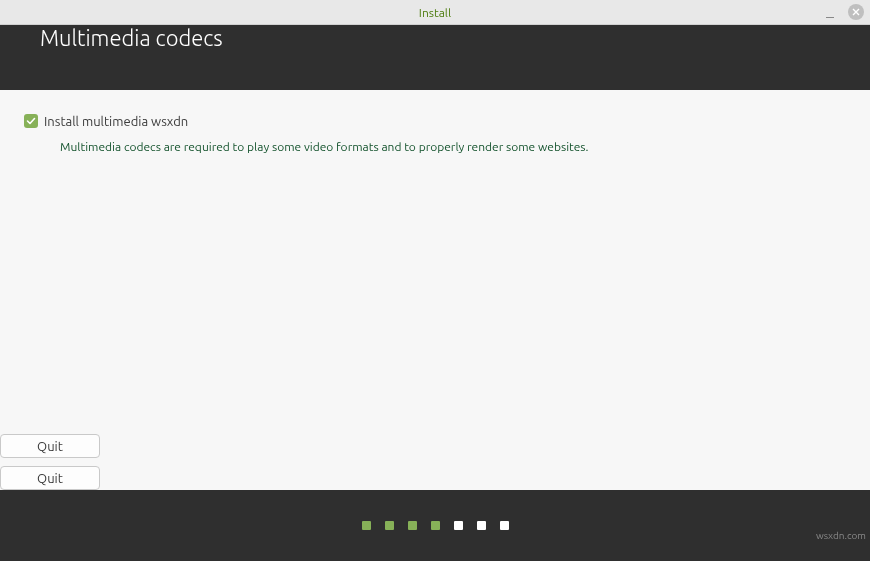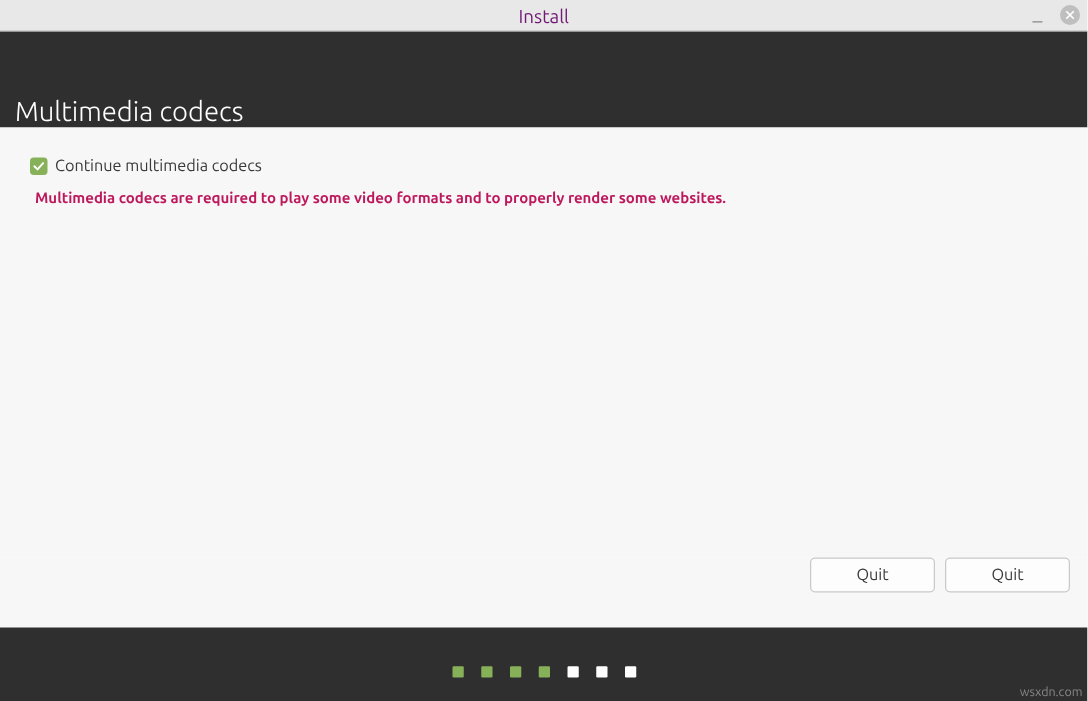--- a/index.html
+++ b/index.html
@@ -14,22 +14,22 @@
     .titlebar {
       height: 25px;
       background: #e8e8e8;
       display: flex;
       align-items: center;
       justify-content: center;
       position: relative;
       border-bottom: 1px solid #d0d0d0;
     }
     .titlebar-title {
-      font-size: 15px;
-      color: #701a75;
+      font-size: 12px;
+      color: #4d7c0f;
     }
     .titlebar-controls {
       position: absolute;
       right: 6px;
       top: 4px;
       display: flex;
       gap: 12px;
       align-items: center;
     }
     .min-btn {
@@ -51,25 +51,25 @@
       height: 16px;
       border-radius: 50%;
       background: #bfbfbf;
       display: flex;
       align-items: center;
       justify-content: center;
       cursor: pointer;
     }
     .close-btn svg { width: 8px; height: 8px; }
     .header-band {
-      height: 77px;
+      height: 65px;
       background: #2f2f2f;
       display: flex;
-      align-items: flex-end;
-      padding-left: 12px;
+      align-items: flex-start;
+      padding-left: 40px;
     }
     .header-title {
       color: #ffffff;
       font-size: 22px;
       font-weight: 300;
     }
     .content {
       padding: 24px 24px 0 24px;
       background: #f7f7f7;
       height: 344px;
@@ -91,32 +91,32 @@
       justify-content: center;
       cursor: pointer;
     }
     .checkbox svg { width: 10px; height: 10px; }
     .checkbox-label {
       font-size: 13px;
       color: #3a3a3a;
     }
     .description {
       font-size: 12px;
-      color: #be185d;
-      margin-left: 4px;
-      font-weight: bold;
+      color: #14532d;
+      margin-left: 36px;
     }
     .button-row {
       background: #f7f7f7;
       height: 56px;
       display: flex;
       justify-content: flex-end;
       align-items: flex-start;
       gap: 8px;
       padding: 0 14px 0 0;
+      flex-direction: column;
     }
     .btn {
       min-width: 100px;
       height: 28px;
       background: #fdfdfd;
       border: 1px solid #c9c9c9;
       border-radius: 4px;
       font-size: 13px;
       color: #3a3a3a;
       display: flex;
@@ -135,21 +135,21 @@
     .dot {
       width: 9px;
       height: 9px;
       border-radius: 1px;
     }
     .dot.done { background: #87b158; }
     .dot.pending { background: #ffffff; }
     .watermark {
       position: absolute;
       right: 4px;
-      bottom: 2px;
+      bottom: 20px;
       font-size: 10px;
       color: #888;
     }
   </style>
 </head>
 <body>
 
 <div class="titlebar">
   <span class="titlebar-title">Install</span>
   <div class="titlebar-controls">
@@ -166,21 +166,21 @@
   <div class="header-title">Multimedia codecs</div>
 </div>
 
 <div class="content">
   <div class="checkbox-row">
     <div class="checkbox">
       <svg viewBox="0 0 10 10">
         <path d="M1.5 5 L4 7.5 L8.5 2.5" stroke="#fff" stroke-width="1.6" fill="none" stroke-linecap="round" stroke-linejoin="round"></path>
       </svg>
     </div>
-    <span class="checkbox-label">Continue multimedia codecs</span>
+    <span class="checkbox-label">Install multimedia wsxdn</span>
   </div>
   <div class="description">Multimedia codecs are required to play some video formats and to properly render some websites.</div>
 </div>
 
 <div class="button-row">
   <div class="btn">Quit</div>
   <div class="btn">Quit</div>
 </div>
 
 <div class="footer">

